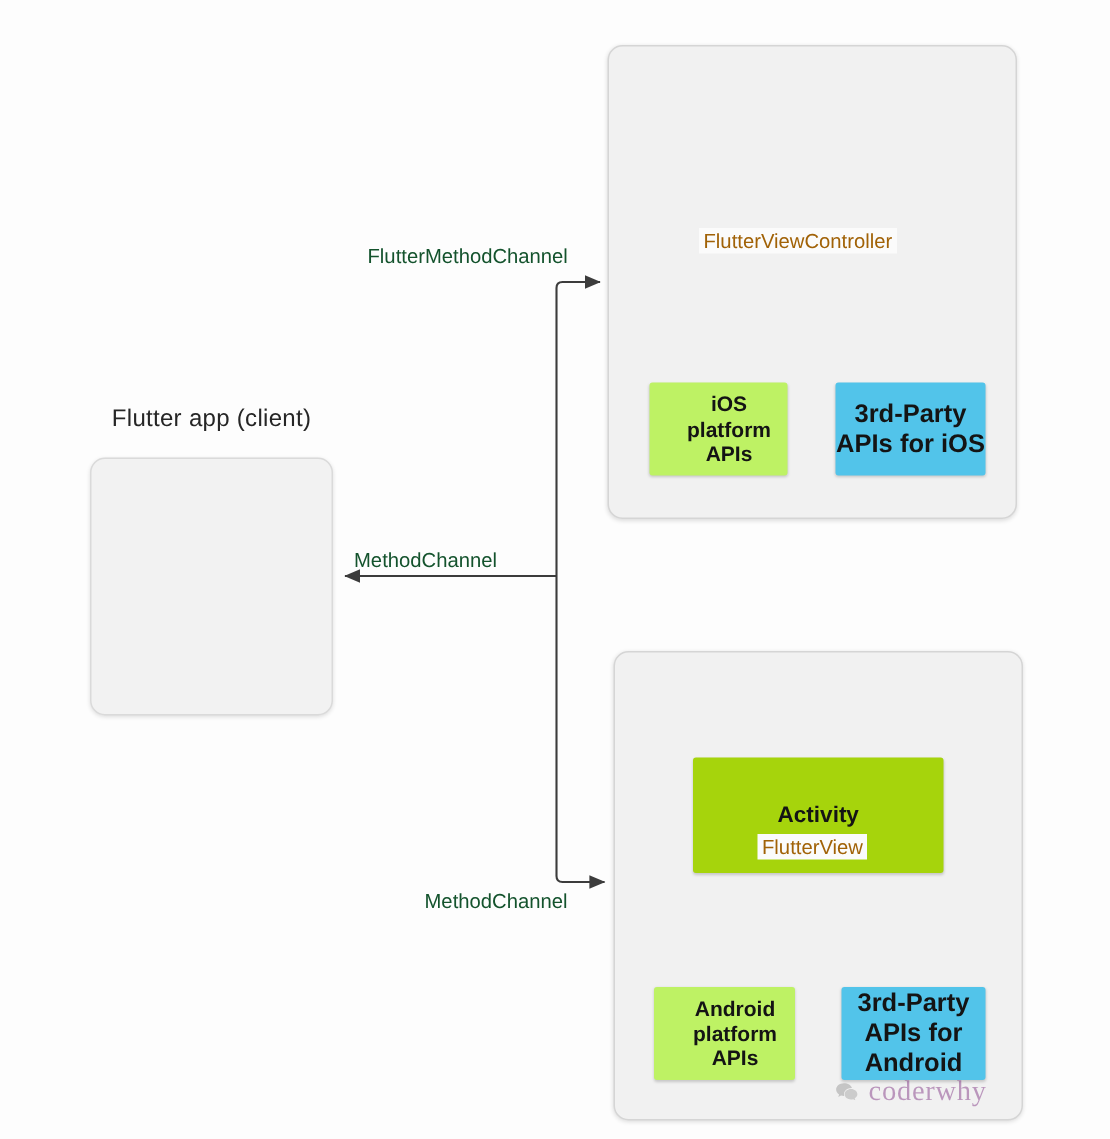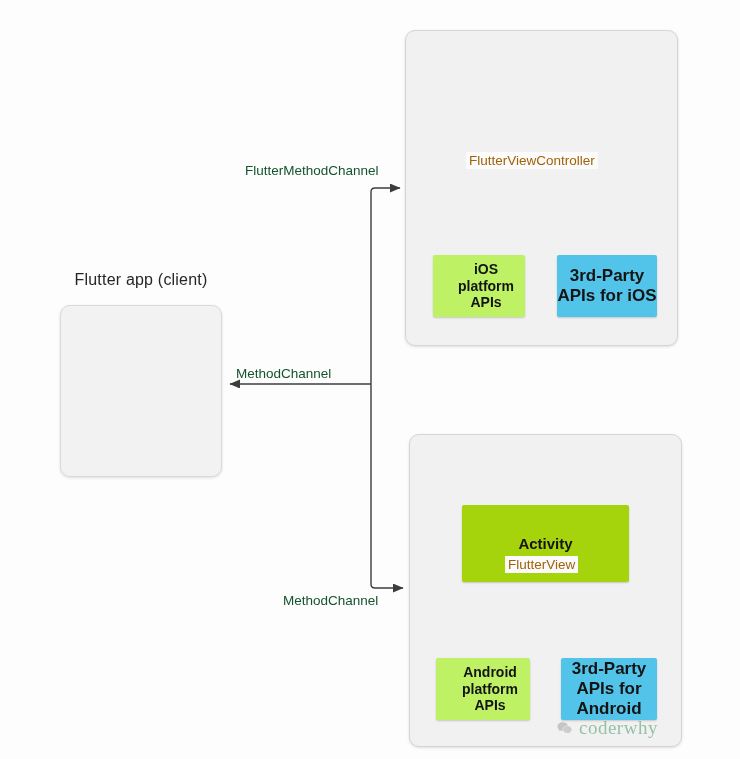--- a/index.html
+++ b/index.html
@@ -114,21 +114,21 @@
   .watermark {
     position: absolute;
     display: flex;
     align-items: center;
     gap: 6px;
     opacity: .42;
   }
   .watermark .wm-text {
     font-family: "Liberation Serif", serif;
     font-size: 19px;
-    color: #15803d;
+    color: #701a75;
     letter-spacing: .5px;
   }
   .wm-logo {
     width: 17px;
     height: 17px;
   }
 </style>
 </head>
 <body>
 

